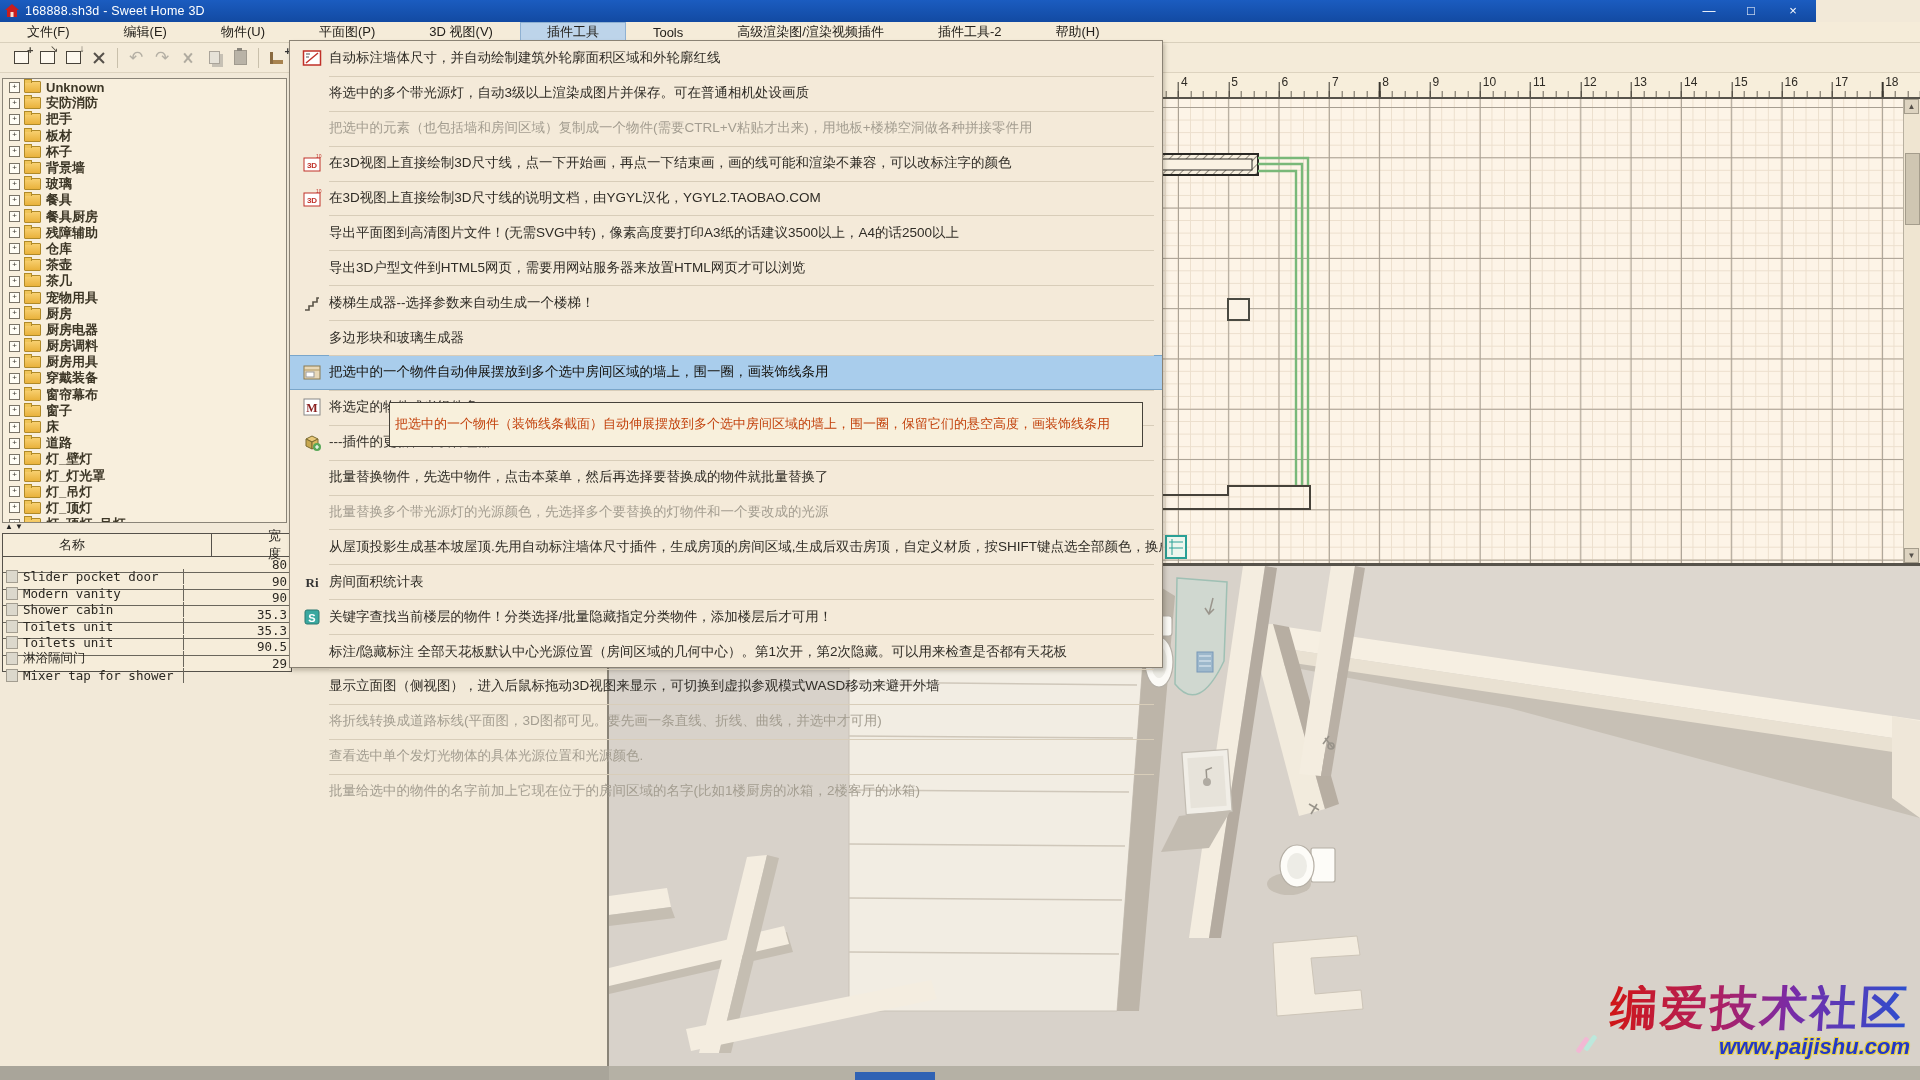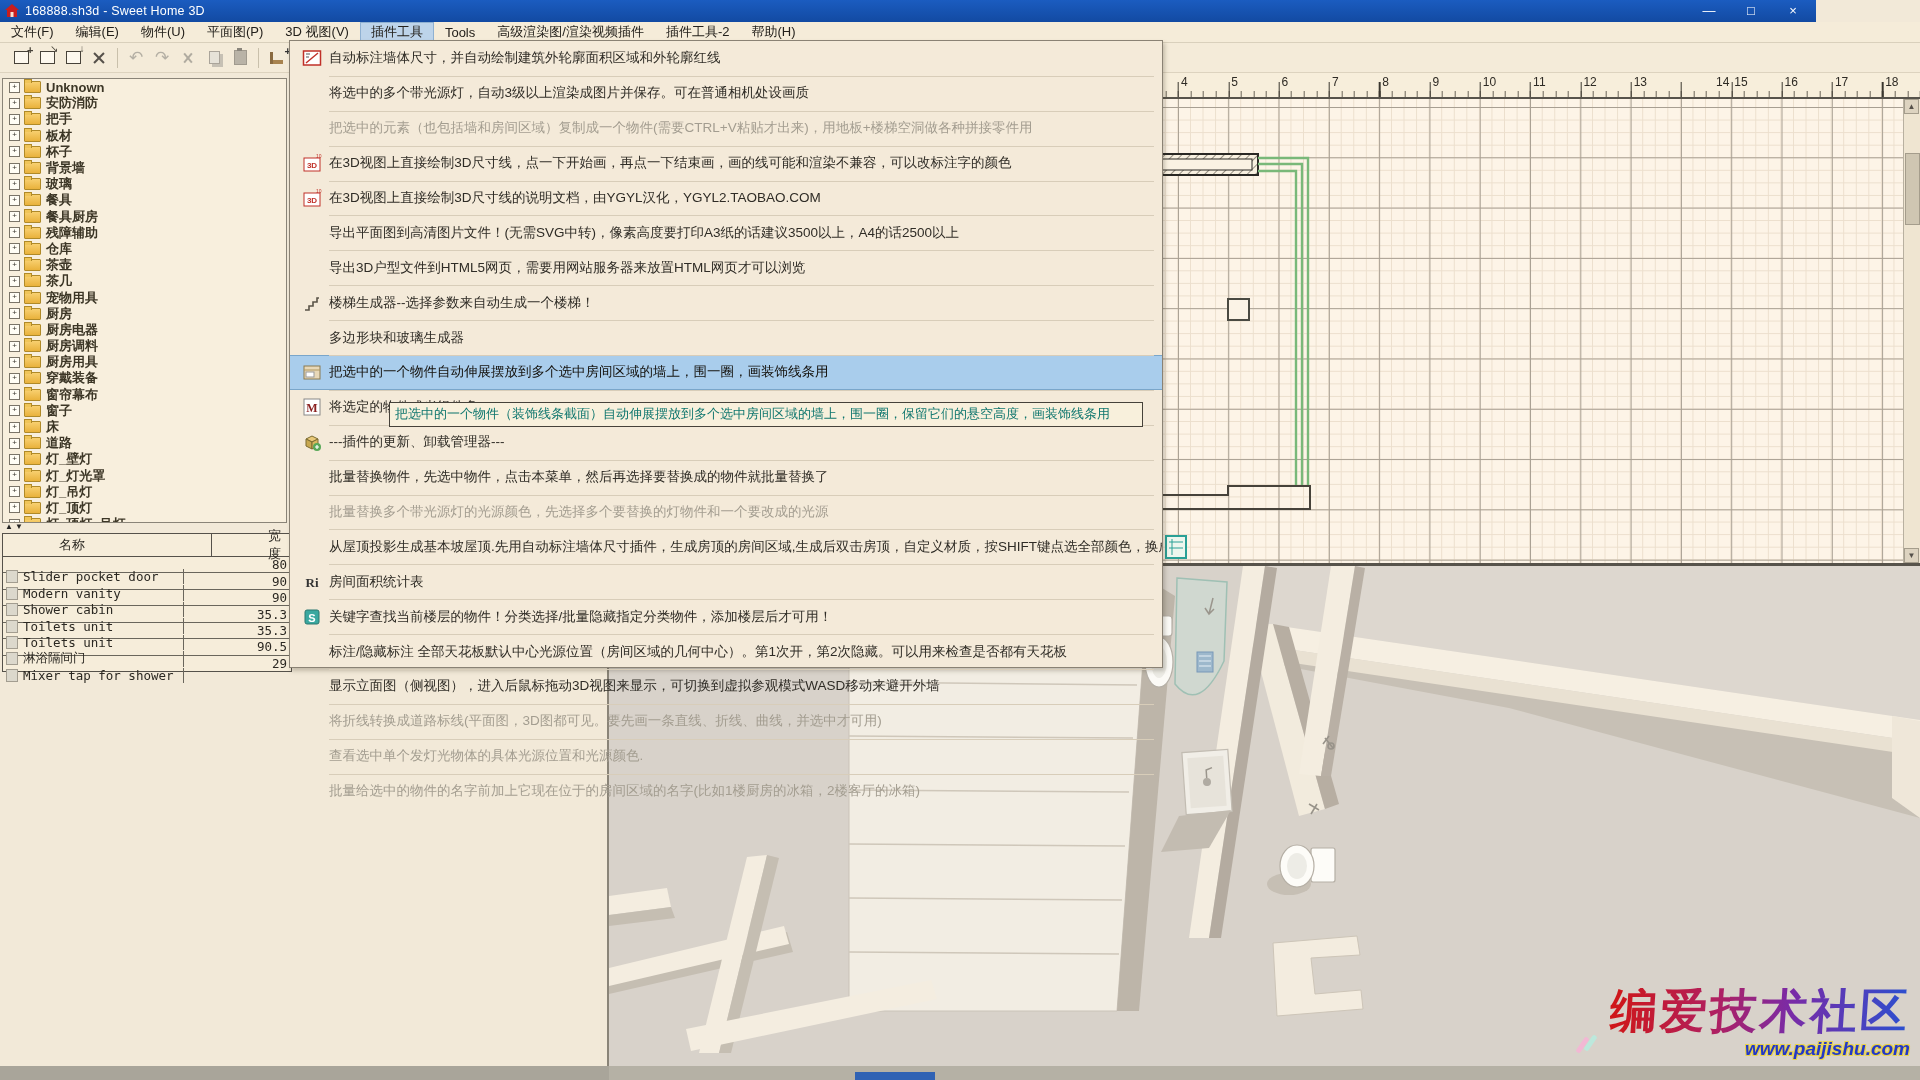--- a/index.html
+++ b/index.html
@@ -10,21 +10,21 @@
   .titlebar{position:absolute;left:0;top:0;width:1816px;height:22px;
     background:linear-gradient(#1b5cc0,#124aa2);display:flex;align-items:center;color:#fff;}
   .app-ico{width:14px;height:14px;margin:0 6px 0 5px;display:inline-block;}
   .title-text{font-size:12.5px;letter-spacing:.2px;}
   .win-controls{margin-left:auto;display:flex;gap:24px;padding-right:14px;}
   .wc{font-size:13px;line-height:22px;color:#fff;cursor:default;width:18px;text-align:center;}
 
   
   .menubar{position:absolute;left:0;top:22px;width:1920px;height:20px;background:#f5ecd9;
     border-bottom:1px solid #d9d0bc;display:flex;align-items:stretch;font-size:13px;color:#23201b;}
-  .mb-item{padding:0 11px;display:flex;align-items:center;white-space:nowrap;}
+  .mb-item{padding:0 27px;display:flex;align-items:center;white-space:nowrap;}
   .mb-item.active{background:#bdd4ea;box-shadow:inset 0 0 0 1px #8fb1d2;}
 
   
   .toolbar{position:absolute;left:0;top:43px;width:1920px;height:30px;background:#f4ebd9;
     border-bottom:1px solid #ddd3bf;display:flex;align-items:center;padding-left:8px;box-sizing:border-box;}
   .tb-btn{width:26px;height:24px;display:flex;align-items:center;justify-content:center;position:relative;}
   .tb-sep{width:1px;height:20px;background:#c9c0ab;margin:0 5px;}
   .tb-btn.active{background:#bcd8f0;box-shadow:inset 0 0 0 1px #78a4c8;}
   .tb-btn i{display:block;position:relative;font-style:normal;}
   .ico-new-home i,.ico-open i,.ico-save i{width:13px;height:11px;border:1.6px solid #474239;background:#fdf8ee;}
@@ -98,21 +98,21 @@
   .hsplitter{position:absolute;left:609px;top:563px;width:1311px;height:3px;background:#57534b;}
   .vdivider{position:absolute;left:607px;top:73px;width:2px;height:993px;background:#8a8478;}
 
   
   .view3d{position:absolute;left:609px;top:566px;width:1311px;height:500px;background:#d8d2ca;overflow:hidden;}
   .view3d svg{position:absolute;left:0;top:0;}
   .watermark{position:absolute;right:10px;bottom:8px;text-align:right;line-height:1;}
   .wm1{font-size:47px;font-weight:bold;font-family:"Liberation Serif","DejaVu Serif",serif;
     background:linear-gradient(90deg,#d01616 0%,#b02060 35%,#7a2ba6 60%,#2a50d0 100%);
     -webkit-background-clip:text;background-clip:text;color:transparent;transform:skewX(-4deg);letter-spacing:3px;}
-  .wm2{margin-top:4px;font-size:19px;font-weight:bold;font-style:italic;color:#2238c8;
+  .wm2{margin-top:4px;font-size:22px;font-weight:bold;font-style:italic;color:#2238c8;
     text-shadow:1px 1px 0 #e8d24a,-1px -1px 0 #e8d24a,1px -1px 0 #e8d24a,-1px 1px 0 #e8d24a;}
   .wm-brush{position:absolute;left:-36px;bottom:2px;width:26px;height:20px;}
   .wm-brush::before,.wm-brush::after{content:"";position:absolute;width:5px;height:18px;border-radius:3px;}
   .wm-brush::before{left:6px;top:0;background:#f2b8d4;transform:rotate(35deg);}
   .wm-brush::after{left:14px;top:-2px;background:#bce8dc;transform:rotate(35deg);}
 
   
   .bottomstrip{position:absolute;left:0;top:1066px;width:1920px;height:14px;
     background:linear-gradient(90deg,#a9a59a 0 609px,#b5b1a5 609px 100%);}
   .taskblue{position:absolute;left:855px;top:6px;width:80px;height:8px;background:#2f62b4;display:block;}
@@ -122,21 +122,21 @@
     border:1px solid #8a8274;box-sizing:border-box;z-index:50;box-shadow:2px 3px 4px rgba(60,50,30,.25);}
   .pm-item{position:relative;height:34.9px;display:flex;align-items:center;padding:0 8px 0 12px;
     font-size:13.5px;color:#2f2c26;white-space:nowrap;overflow:hidden;}
   .pm-item + .pm-item::before{content:"";position:absolute;left:39px;right:8px;top:0;height:1px;background:#d8cdb9;}
   .pm-item.disabled{color:#a39d90;}
   .pm-item.active{background:#a9cdec;box-shadow:inset 0 1px 0 #7aa6ca,inset 0 -1px 0 #7aa6ca;color:#14110c;}
   .pm-spacer{width:27px;flex:none;}
   .pm-ico{width:20px;height:20px;margin-right:7px;flex:none;display:flex;align-items:center;justify-content:center;}
   .pm-ico svg{width:20px;height:20px;}
   .pm-tooltip{position:absolute;left:99px;top:361px;width:742px;height:19px;line-height:18px;
-    background:#f8f0dc;border:1px solid #46423a;font-size:13px;color:#0f766e;padding:2px 5px;
+    background:#f8f0dc;border:1px solid #46423a;font-size:13px;color:#c2410c;padding:12px 5px;
     white-space:nowrap;overflow:hidden;z-index:60;}
 </style>
 </head>
 <body>
 
 <div id="app">
 
   <div class="titlebar">
     <span class="app-ico">
       <svg viewBox="0 0 14 14" width="14" height="14">
@@ -413,21 +413,21 @@
         <span class="ruler-num" style="left: 572px;">4</span>
         <span class="ruler-num" style="left: 622.3px;">5</span>
         <span class="ruler-num" style="left: 672.6px;">6</span>
         <span class="ruler-num" style="left: 722.9px;">7</span>
         <span class="ruler-num" style="left: 773.2px;">8</span>
         <span class="ruler-num" style="left: 823.5px;">9</span>
         <span class="ruler-num" style="left: 873.8px;">10</span>
         <span class="ruler-num" style="left: 924.1px;">11</span>
         <span class="ruler-num" style="left: 974.4px;">12</span>
         <span class="ruler-num" style="left: 1024.7px;">13</span>
-        <span class="ruler-num" style="left: 1107px; text-align: center;">14</span>
+        <span class="ruler-num" style="left: 1075px; text-align: center;">14</span>
         <span class="ruler-num" style="left: 1125.3px;">15</span>
         <span class="ruler-num" style="left: 1175.6px;">16</span>
         <span class="ruler-num" style="left: 1225.9px;">17</span>
         <span class="ruler-num" style="left: 1276.2px;">18</span>
       </div>
     <div class="plan-grid">
       <svg width="1295" height="464" viewBox="0 0 1295 464">
         <defs>
           <pattern id="hatch" width="6" height="6" patternTransform="rotate(45)" patternUnits="userSpaceOnUse">
             <rect width="6" height="6" fill="#f8f0e0"></rect>

